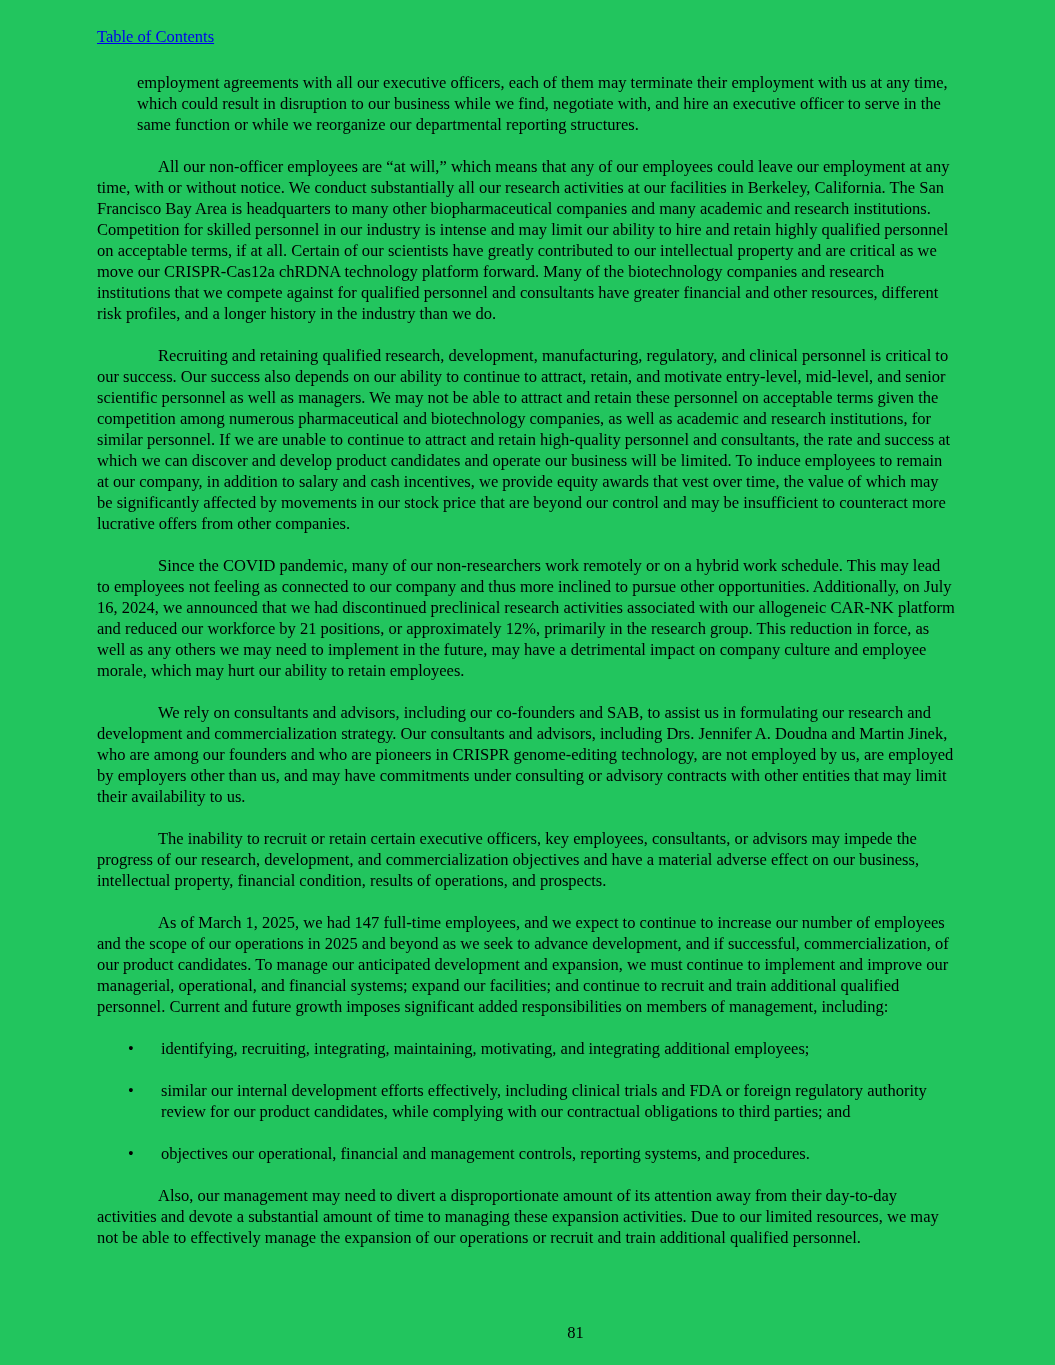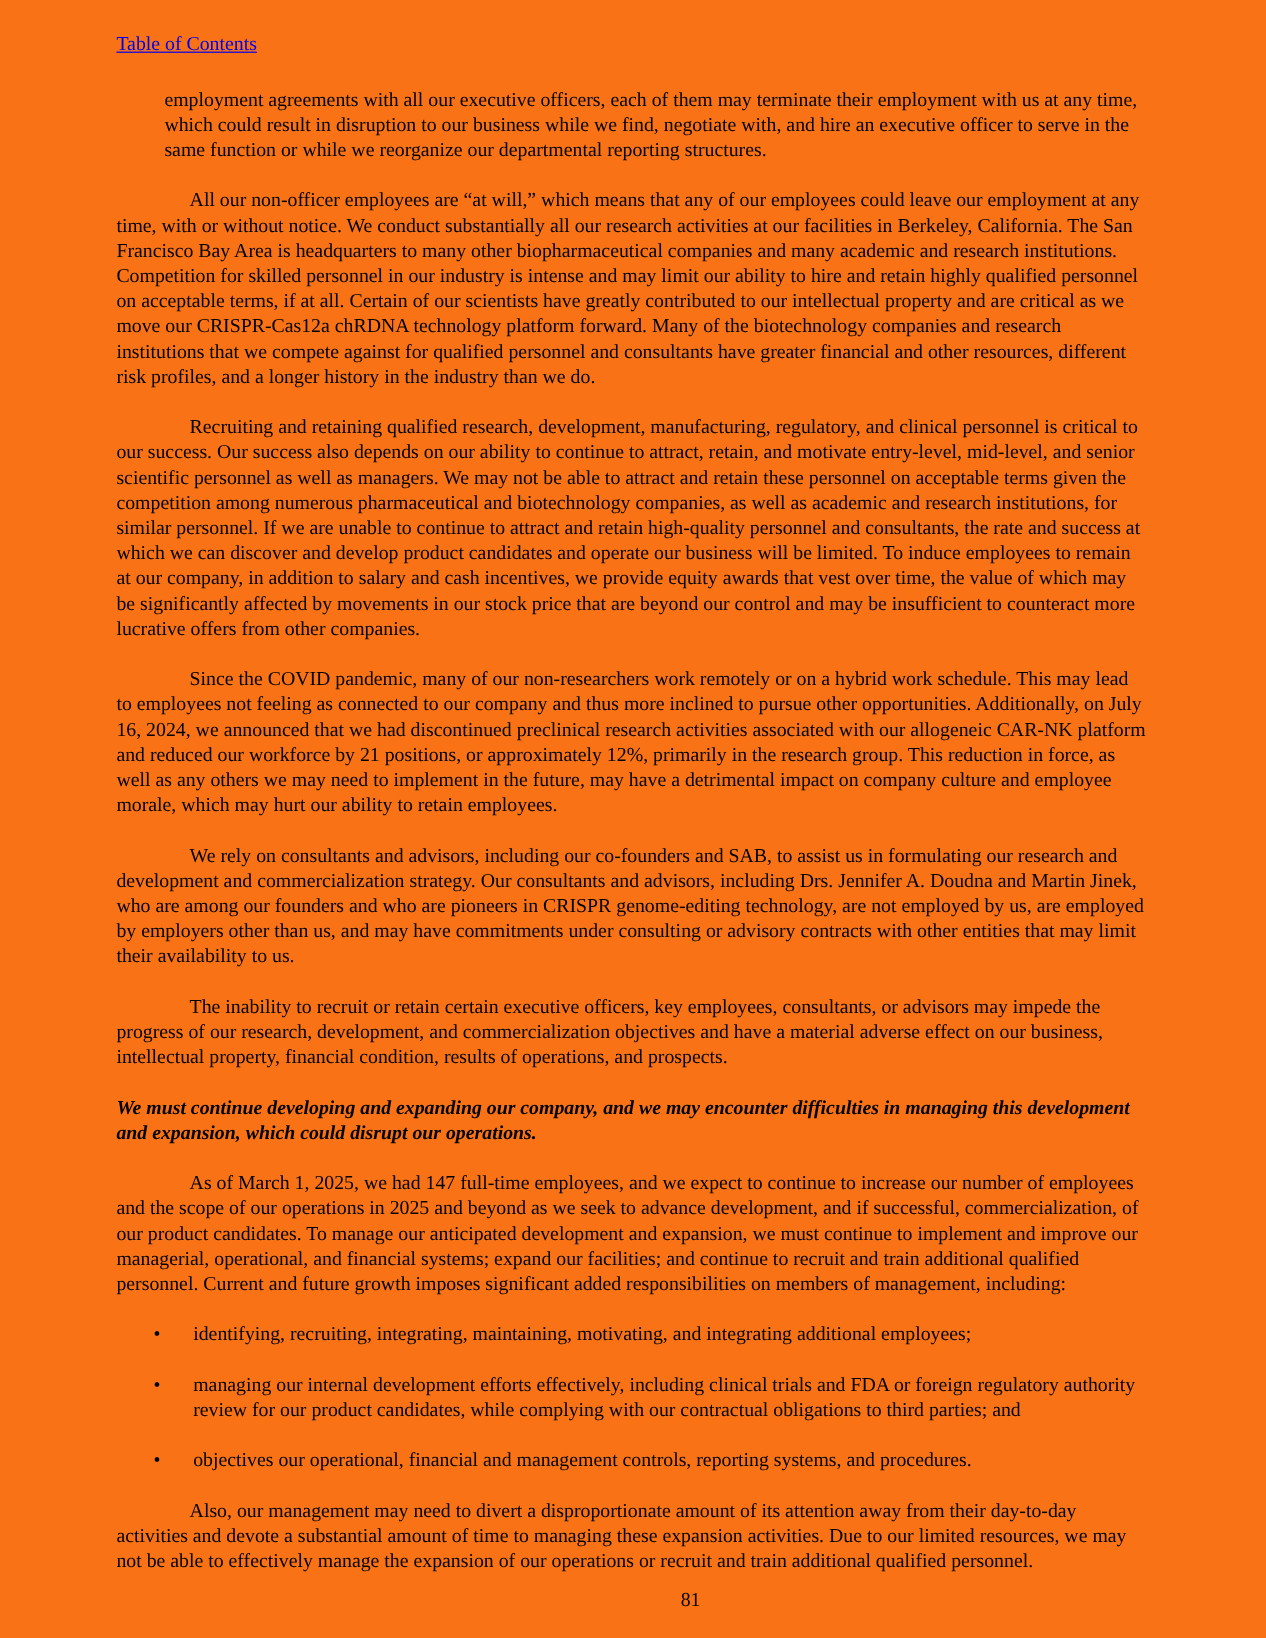--- a/index.html
+++ b/index.html
@@ -1,20 +1,20 @@
 <!DOCTYPE html>
 <html><head>
 <meta charset="utf-8">
 <style>
   html, body { margin: 0; padding: 0; background: #ffffff; }
   .page {
     width: 1055px;
     height: 1365px;
     box-sizing: border-box;
-    background: #f97316;
+    background: #22c55e;
     padding: 26px 98px 0 97px;
     position: relative;
     font-family: "Liberation Serif", serif;
     font-size: 16.5px;
     line-height: 21px;
     color: #000000;
     overflow: hidden;
   }
   .toc-link {
     color: #0000EE;
@@ -67,32 +67,31 @@
   <p class="para">All our non-officer employees are “at will,” which means that any of our employees could leave our employment at any time, with or without notice. We conduct substantially all our research activities at our facilities in Berkeley, California. The San Francisco Bay Area is headquarters to many other biopharmaceutical companies and many academic and research institutions. Competition for skilled personnel in our industry is intense and may limit our ability to hire and retain highly qualified personnel on acceptable terms, if at all. Certain of our scientists have greatly contributed to our intellectual property and are critical as we move our CRISPR-Cas12a chRDNA technology platform forward. Many of the biotechnology companies and research institutions that we compete against for qualified personnel and consultants have greater financial and other resources, different risk profiles, and a longer history in the industry than we do.</p>
 
   <p class="para">Recruiting and retaining qualified research, development, manufacturing, regulatory, and clinical personnel is critical to our success. Our success also depends on our ability to continue to attract, retain, and motivate entry-level, mid-level, and senior scientific personnel as well as managers. We may not be able to attract and retain these personnel on acceptable terms given the competition among numerous pharmaceutical and biotechnology companies, as well as academic and research institutions, for similar personnel. If we are unable to continue to attract and retain high-quality personnel and consultants, the rate and success at which we can discover and develop product candidates and operate our business will be limited. To induce employees to remain at our company, in addition to salary and cash incentives, we provide equity awards that vest over time, the value of which may be significantly affected by movements in our stock price that are beyond our control and may be insufficient to counteract more lucrative offers from other companies.</p>
 
   <p class="para">Since the COVID pandemic, many of our non-researchers work remotely or on a hybrid work schedule. This may lead to employees not feeling as connected to our company and thus more inclined to pursue other opportunities. Additionally, on July 16, 2024, we announced that we had discontinued preclinical research activities associated with our allogeneic CAR-NK platform and reduced our workforce by 21 positions, or approximately 12%, primarily in the research group. This reduction in force, as well as any others we may need to implement in the future, may have a detrimental impact on company culture and employee morale, which may hurt our ability to retain employees.</p>
 
   <p class="para">We rely on consultants and advisors, including our co-founders and SAB, to assist us in formulating our research and development and commercialization strategy. Our consultants and advisors, including Drs. Jennifer A. Doudna and Martin Jinek, who are among our founders and who are pioneers in CRISPR genome-editing technology, are not employed by us, are employed by employers other than us, and may have commitments under consulting or advisory contracts with other entities that may limit their availability to us.</p>
 
   <p class="para">The inability to recruit or retain certain executive officers, key employees, consultants, or advisors may impede the progress of our research, development, and commercialization objectives and have a material adverse effect on our business, intellectual property, financial condition, results of operations, and prospects.</p>
 
-  <h3 class="risk-heading">We must continue developing and expanding our company, and we may encounter difficulties in managing this development and expansion, which could disrupt our operations.</h3>
 
   <p class="para">As of March 1, 2025, we had 147 full-time employees, and we expect to continue to increase our number of employees and the scope of our operations in 2025 and beyond as we seek to advance development, and if successful, commercialization, of our product candidates. To manage our anticipated development and expansion, we must continue to implement and improve our managerial, operational, and financial systems; expand our facilities; and continue to recruit and train additional qualified personnel. Current and future growth imposes significant added responsibilities on members of management, including:</p>
 
   <div class="bullet-row">
     <span class="bullet-marker">•</span>
     <span class="bullet-text">identifying, recruiting, integrating, maintaining, motivating, and integrating additional employees;</span>
   </div>
 
   <div class="bullet-row">
     <span class="bullet-marker">•</span>
-    <span class="bullet-text">managing our internal development efforts effectively, including clinical trials and FDA or foreign regulatory authority review for our product candidates, while complying with our contractual obligations to third parties; and</span>
+    <span class="bullet-text">similar our internal development efforts effectively, including clinical trials and FDA or foreign regulatory authority review for our product candidates, while complying with our contractual obligations to third parties; and</span>
   </div>
 
   <div class="bullet-row">
     <span class="bullet-marker">•</span>
     <span class="bullet-text">objectives our operational, financial and management controls, reporting systems, and procedures.</span>
   </div>
 
   <p class="para">Also, our management may need to divert a disproportionate amount of its attention away from their day-to-day activities and devote a substantial amount of time to managing these expansion activities. Due to our limited resources, we may not be able to effectively manage the expansion of our operations or recruit and train additional qualified personnel.</p>
 
   <div class="page-number">81</div>

